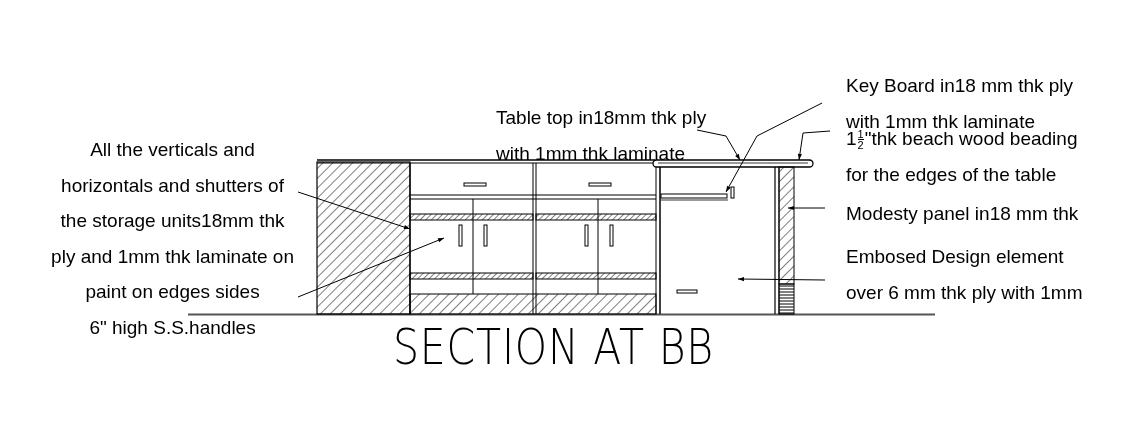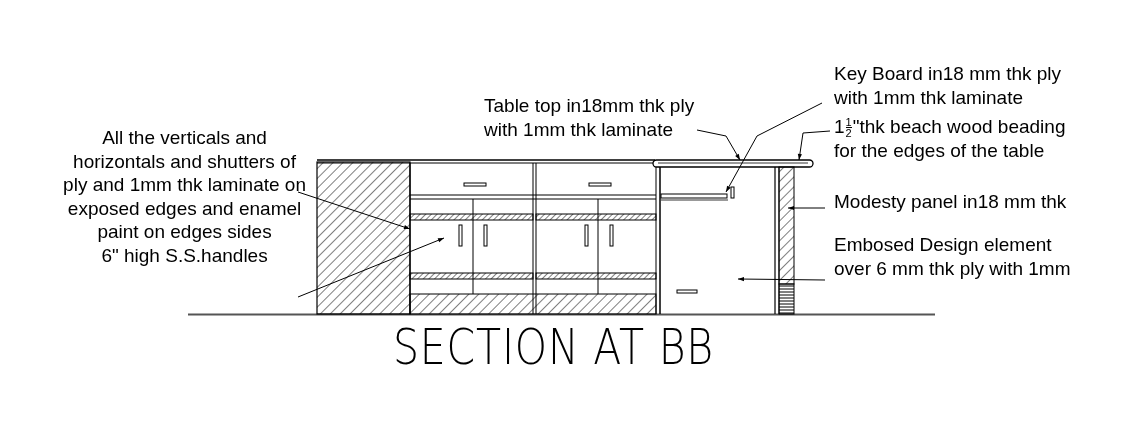--- a/index.html
+++ b/index.html
@@ -1,21 +1,21 @@
 <!DOCTYPE html>
 <html><head>
   <meta charset="utf-8">
   <style>
     html, body { margin: 0; padding: 0; background: #ffffff; }
     .canvas { position: relative; width: 1133px; height: 441px; background: #ffffff; overflow: hidden; }
     svg { position: absolute; left: 0; top: 0; }
     .note { position: absolute; font-family: "Liberation Sans", sans-serif; font-size: 19px; line-height: 23.5px; color: #000; white-space: nowrap; }
     .note.right { text-align: center; }
     .note.left { text-align: left; }
-    .note div { margin: 0; }
+    .note div { margin: 12px; }
     .title { position: absolute; left: 393px; top: 318px; font-family: "DejaVu Sans", sans-serif; font-size: 50px; letter-spacing: 1px; color: #000; transform: scaleX(0.82); transform-origin: left top; font-weight: 300; white-space: nowrap; }
     .frac { display: inline-block; vertical-align: middle; font-size: 11px; line-height: 10px; text-align: center; margin: 0 1px; }
     .frac span { display: block; }
     .frac .num { border-bottom: 1px solid #000; }
   </style>
 </head>
 <body>
 
 <div class="canvas">
 
@@ -110,22 +110,22 @@
 
       <polyline points="825,208 788,208" marker-end="url(#arrow)"></polyline>
 
       <polyline points="825,280 738,279" marker-end="url(#arrow)"></polyline>
     </g>
   </svg>
 
   <div class="note right" style="right:827px; top:126px;">
     <div>All the verticals and</div>
     <div>horizontals and shutters of</div>
+    <div>the storage units18mm thk</div>
     <div>ply and 1mm thk laminate  on</div>
-    <div>exposed edges and enamel</div>
     <div>paint on edges sides</div>
     <div>6" high S.S.handles</div>
   </div>
 
   <div class="note left" style="left:484px; top:94px;">
     <div>Table top in18mm thk ply</div>
     <div>with 1mm thk laminate</div>
   </div>
 
   <div class="note left" style="left:834px; top:62px;">

